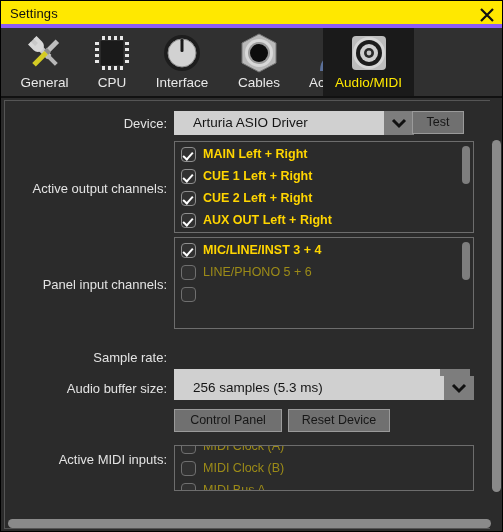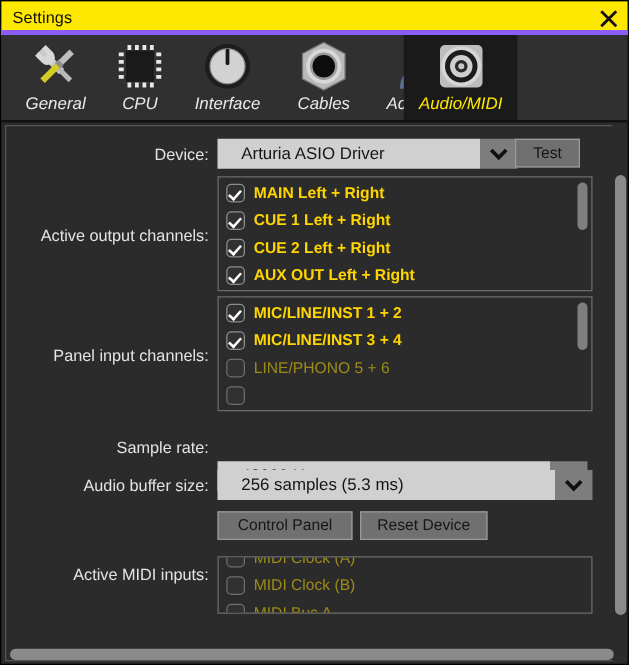--- a/index.html
+++ b/index.html
@@ -63,21 +63,20 @@
   .tab {
     position: absolute;
     top: 0;
     height: 68px;
     display: flex;
     flex-direction: column;
     align-items: center;
     justify-content: flex-start;
     cursor: pointer;
     box-sizing: border-box;
-    font-style: italic;
   }
   .tab.selected { background: #1a1a1a; }
   .tab-icon {
     margin-top: 3px;
     width: 46px; height: 44px;
     position: relative;
   }
   .tab-label {
     font-size: 13.5px;
     color: #e9e9e9;
@@ -369,24 +368,20 @@
           </div>
         </div>
       <div class="list-scroll" style="top:4px;height:38px;"></div>
     </div>
 
     <div class="row-label" style="left:0;top:176px;width:162px;">Panel input channels:</div>
     <div class="listbox" id="in-list" style="left:169px;top:136px;width:300px;height:92px;">
       <div class="list-inner" id="in-items" style="top:1px;">
           <div class="li">
             <span class="cbx on"></span>
-            <span class="li-label">MIC/LINE/INST 1 + 2</span>
-          </div>
-          <div class="li">
-            <span class="cbx on"></span>
             <span class="li-label">MIC/LINE/INST 3 + 4</span>
           </div>
           <div class="li off">
             <span class="cbx"></span>
             <span class="li-label">LINE/PHONO 5 + 6</span>
           </div>
           <div class="li off">
             <span class="cbx"></span>
           </div>
         </div>

